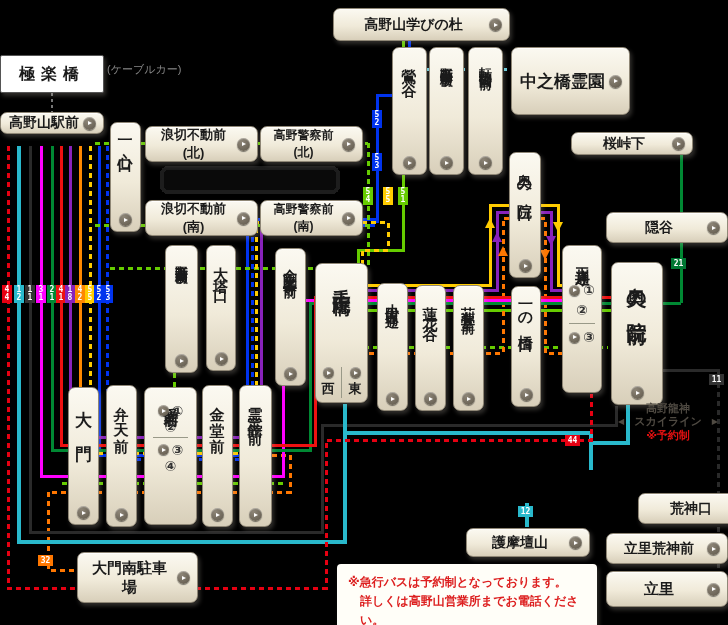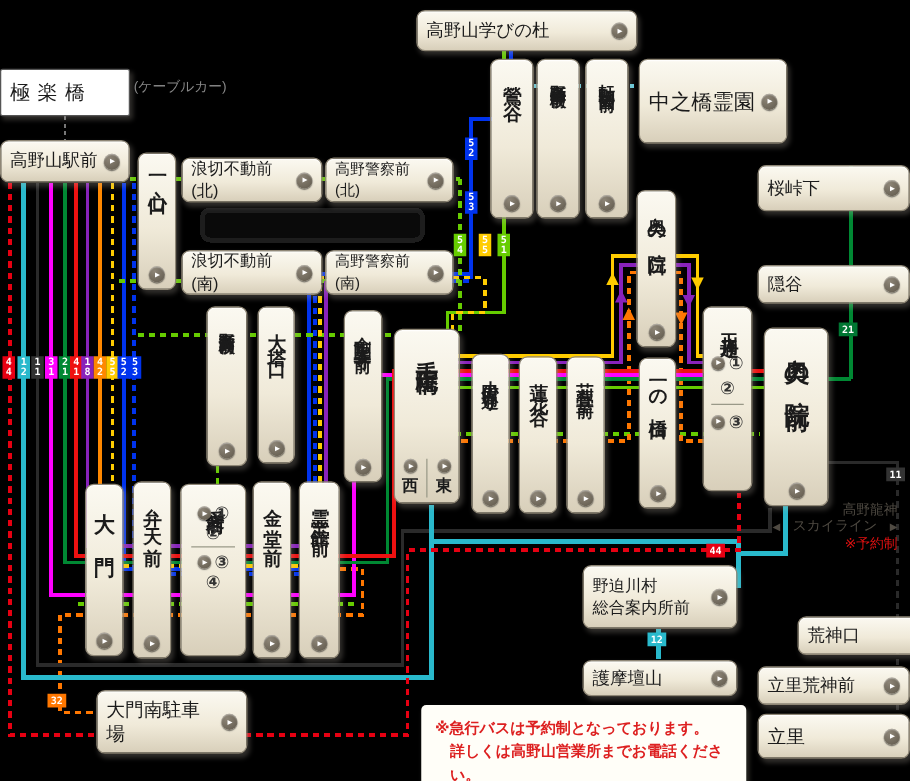--- a/index.html
+++ b/index.html
@@ -9,21 +9,21 @@
   
   .st{position:absolute;z-index:2;box-sizing:border-box;color:#1b1b1b;
       background:linear-gradient(180deg,#fbf9f1 0%,#f0ead9 55%,#d8cfba 100%);
       border:1px solid #8f8776;border-radius:7px;
       box-shadow:2px 3px 4px rgba(190,185,170,.25), inset 0 1px 0 rgba(255,255,255,.85);}
   .vst{display:flex;flex-direction:column;align-items:center;justify-content:space-between;
        padding:9px 0 5px;}
   .vst .nm{writing-mode:vertical-rl;text-orientation:upright;font-weight:bold;
            font-size:15px;letter-spacing:2px;line-height:1;}
   .hst{display:flex;align-items:center;padding:0 7px;gap:3px;}
-  .hst .nm{flex:1;text-align:left;font-weight:normal;font-size:14px;}
+  .hst .nm{flex:1;text-align:center;font-weight:bold;font-size:14px;}
   .white{background:#fff;border:1px solid #555;border-radius:2px;}
   .icn{width:13px;height:13px;border-radius:50%;flex:none;
        background:radial-gradient(circle at 35% 30%,#8d8577,#5e574a);
        box-shadow:0 1px 1px rgba(0,0,0,.5), inset 0 1px 1px rgba(255,255,255,.4);
        display:flex;align-items:center;justify-content:center;}
   .icn i{display:block;width:0;height:0;border-left:4px solid #fff;
          border-top:2.5px solid transparent;border-bottom:2.5px solid transparent;margin-left:1px;}
   
   .plat{display:flex;flex-direction:column;align-items:center;padding:9px 0 7px;}
   .prow{display:flex;align-items:center;gap:3px;height:20px;}
@@ -37,21 +37,21 @@
   .divv{width:1px;background:#998;margin:0 1px;}
   
   .vbadge{position:absolute;z-index:4;width:10px;height:18px;box-sizing:border-box;
           padding:1px 2px 0;color:#fff;font:bold 8px/8px "DejaVu Sans Mono",monospace;
           text-align:center;word-break:break-all;}
   .hbadge{position:absolute;z-index:4;min-width:15px;height:11px;padding:0 2px;box-sizing:border-box;
           color:#fff;font:bold 8px/11px "DejaVu Sans Mono",monospace;text-align:center;}
   
   .lbl{position:absolute;z-index:2;}
   .cable{color:#888;font-size:11px;}
-  .skyline{width:100px;text-align:right;color:#4f4a42;font-size:11px;font-weight:normal;line-height:1.2;}
+  .skyline{width:100px;text-align:center;color:#4f4a42;font-size:11px;font-weight:bold;line-height:1.2;}
   .skyline .arrows{display:flex;align-items:center;justify-content:space-between;}
   .skyline .ar{font-size:8px;color:#4f4a42;}
   .skyline .resv{color:#e01010;margin-top:1px;}
   .notice{position:absolute;z-index:2;background:#fffef8;border-radius:4px;
           box-shadow:2px 3px 4px rgba(150,145,130,.3);padding:9px 11px;
           color:#dd2020;font-size:12px;font-weight:bold;line-height:1.6;}
   .notice .l2{padding-left:12px;}
 </style>
 </head>
 <body>
@@ -89,21 +89,21 @@
     <polygon fill="#ffcc00" points="553,222 563,222 558,232"></polygon>
     <polygon fill="#8822bb" points="546,236 556,236 551,246"></polygon>
     <polygon fill="#ff7700" points="540,250 550,250 545,260"></polygon>
   </g>
 </svg>
 
 <div class="st hst white" style="left:0;top:55px;width:104px;height:38px">
   <span class="nm" style="font-size:16px;letter-spacing:6px">極楽橋</span>
 </div>
 <div class="lbl cable" style="left:107px;top:62px">(ケーブルカー)</div>
-<div class="st hst" style="left:0;top:112px;width:104px;height:34px">
+<div class="st hst" style="left:0;top:112px;width:104px;height:22px">
   <span class="nm">高野山駅前</span>
   <span class="icn">
         <i></i>
       </span>
 </div>
 
 <div class="st hst" style="left:333px;top:8px;width:177px;height:33px">
   <span class="nm">高野山学びの杜</span>
   <span class="icn">
         <i></i>
@@ -126,21 +126,21 @@
   <span class="icn">
         <i></i>
       </span>
 </div>
 <div class="st hst" style="left:511px;top:47px;width:119px;height:68px">
   <span class="nm" style="font-size:17px">中之橋霊園</span>
   <span class="icn">
         <i></i>
       </span>
 </div>
-<div class="st hst" style="left:606px;top:132px;width:122px;height:37px">
+<div class="st hst" style="left:571px;top:132px;width:122px;height:23px">
   <span class="nm">桜峠下</span>
   <span class="icn">
         <i></i>
       </span>
 </div>
 <div class="st hst" style="left:606px;top:212px;width:122px;height:31px">
   <span class="nm">隠谷</span>
   <span class="icn">
         <i></i>
       </span>
@@ -315,29 +315,20 @@
         <i></i>
       </span>
 </div>
 <div class="st hst" style="left:77px;top:552px;width:121px;height:51px">
   <span class="nm" style="font-size:15px">大門南駐車場</span>
   <span class="icn">
         <i></i>
       </span>
 </div>
 
-<div class="st hst" style="left:466px;top:452px;width:124px;height:51px">
-  <span class="nm" style="font-size:13px;line-height:1.3">
-    <span>野迫川村</span><br>
-    <span>総合案内所前</span>
-  </span>
-  <span class="icn">
-        <i></i>
-      </span>
-</div>
 <div class="st hst" style="left:466px;top:528px;width:124px;height:29px">
   <span class="nm">護摩壇山</span>
   <span class="icn">
         <i></i>
       </span>
 </div>
 <div class="st hst" style="left:638px;top:493px;width:122px;height:31px">
   <span class="nm">荒神口</span>
   <span class="icn">
         <i></i>

